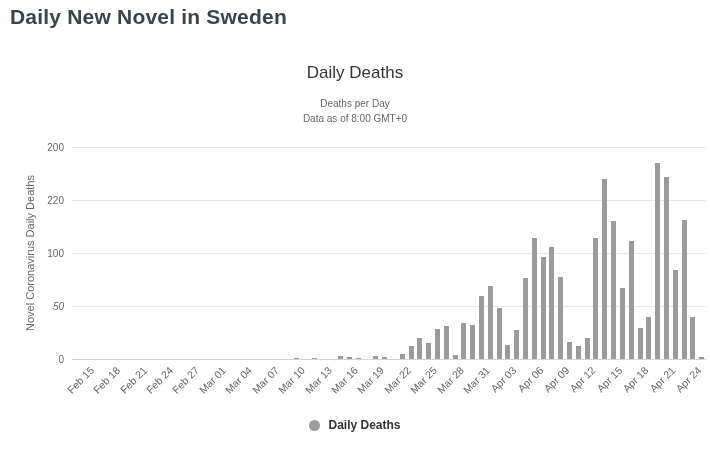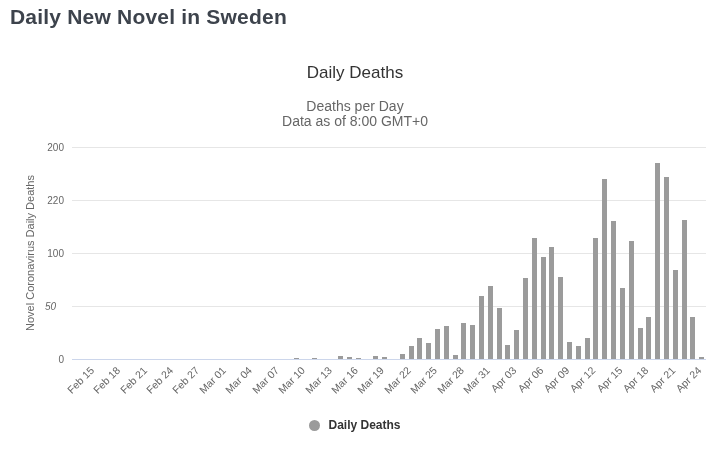--- a/index.html
+++ b/index.html
@@ -2,21 +2,21 @@
 <html><head>
 <meta charset="utf-8">
 <style>
   html,body{margin:0;padding:0;background:#ffffff;}
   #screen{position:relative;width:710px;height:456px;background:#fff;overflow:hidden;
           font-family:"Liberation Sans", sans-serif;}
   .page-title{position:absolute;left:10px;top:5px;font-size:21px;font-weight:600;
               color:#3d434c;letter-spacing:.2px;}
   .chart-title{position:absolute;left:0;top:63px;width:100%;text-align:center;
                font-size:17px;color:#333333;}
-  .chart-sub{position:absolute;left:0;width:100%;text-align:center;font-size:14px;color:#666666;}
+  .chart-sub{position:absolute;left:0;width:100%;text-align:center;font-size:10px;color:#666666;}
   .sub1{top:98px;} .sub2{top:113px;}
   .y-title{position:absolute;left:30px;top:253px;transform:translate(-50%,-50%) rotate(-90deg);
            white-space:nowrap;font-size:11px;color:#666666;}
   .gridline{position:absolute;height:1px;background:#e6e6e6;}
   .axisline{position:absolute;height:1px;background:#ccd6eb;}
   .ytick{position:absolute;width:40px;text-align:right;font-size:10px;color:#666666;
          transform:translateY(-50%);}
   .bar{position:absolute;background:#9b9b9b;}
   .xlab{position:absolute;font-size:10.5px;color:#666666;white-space:nowrap;
         transform:rotate(-45deg);transform-origin:100% 0;}
@@ -38,21 +38,21 @@
   <div class="y-title">Novel Coronavirus Daily Deaths</div>
 
   <div id="plot"></div>
 
   <div class="legend">
     <span class="legend-dot"></span>
     <span class="legend-label">Daily Deaths</span>
   </div>
 <div class="ytick" style="left: 24px; top: 359px;">0</div>
     <div class="gridline" style="left: 72px; top: 306px; width: 634px; background: rgb(230, 230, 230);"></div>
-    <div class="ytick" style="left: 16px; top: 306px; font-style: italic;">50</div>
+    <div class="ytick" style="left: 24px; top: 306px; font-style: italic;">50</div>
     <div class="gridline" style="left: 72px; top: 253px; width: 634px; background: rgb(230, 230, 230);"></div>
     <div class="ytick" style="left: 24px; top: 253px;">100</div>
     <div class="gridline" style="left: 72px; top: 200px; width: 634px; background: rgb(230, 230, 230);"></div>
     <div class="ytick" style="left: 24px; top: 200px;">220</div>
     <div class="gridline" style="left: 72px; top: 147px; width: 634px; background: rgb(230, 230, 230);"></div>
     <div class="ytick" style="left: 24px; top: 147px;">200</div>
     <div class="axisline" style="left: 72px; top: 359px; width: 634px; background: rgb(204, 214, 235);"></div>
     <div class="bar" title="Mar 11: 1" style="left: 294px; top: 358px; width: 5px; height: 1px; background: rgb(155, 155, 155);"></div>
     <div class="bar" title="Mar 13: 1" style="left: 311.7px; top: 358px; width: 5px; height: 1px; background: rgb(155, 155, 155);"></div>
     <div class="bar" title="Mar 16: 3" style="left: 338.1px; top: 356px; width: 5px; height: 3px; background: rgb(155, 155, 155);"></div>

